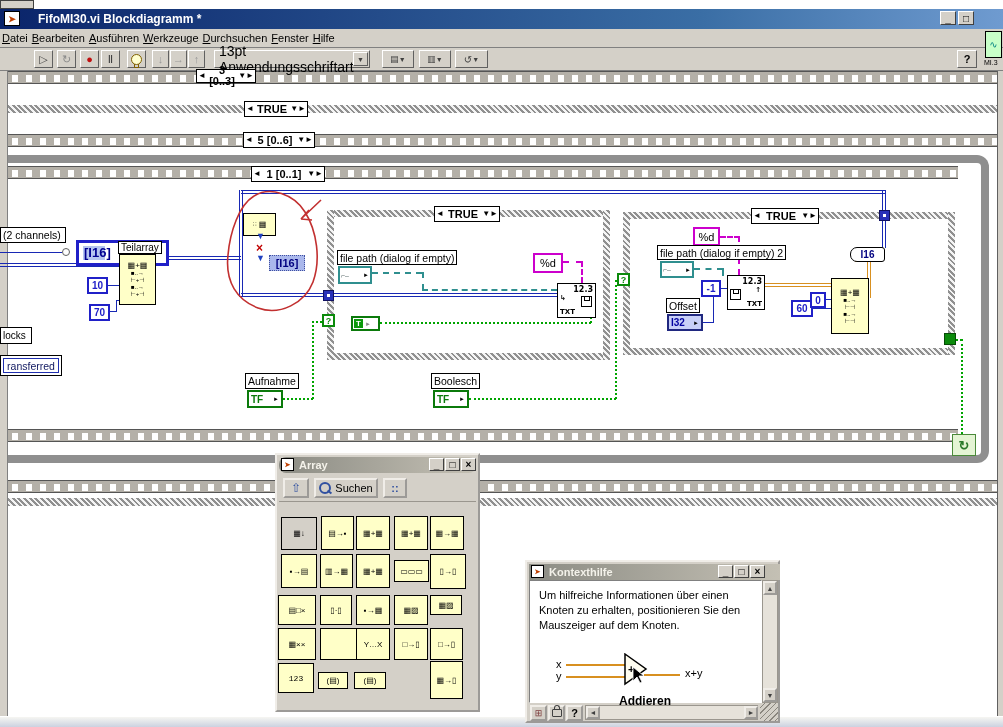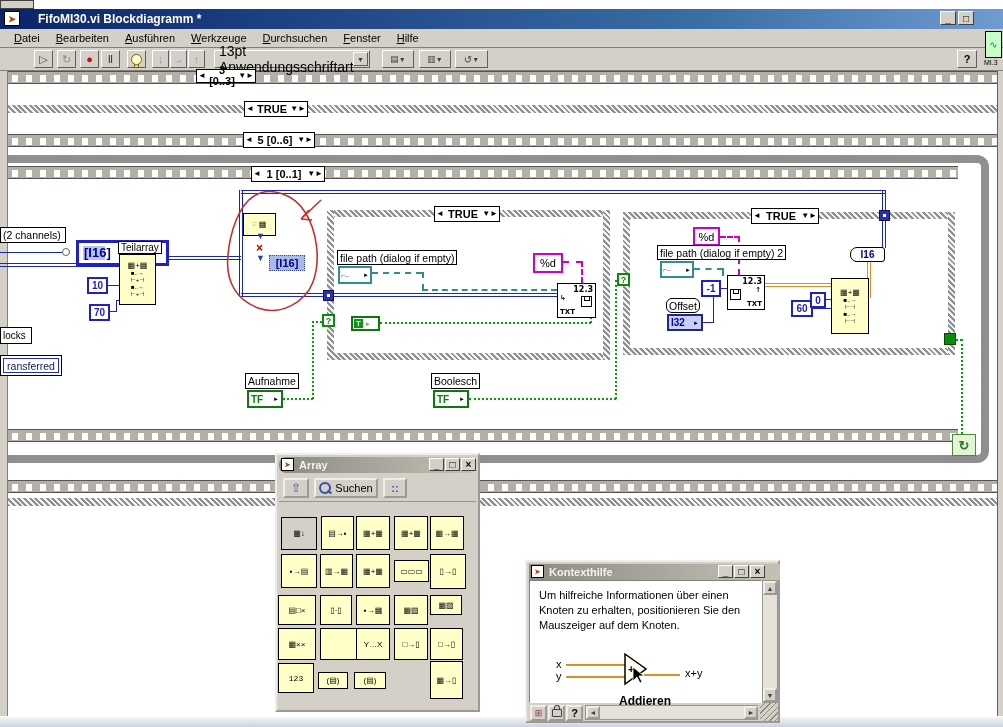--- a/index.html
+++ b/index.html
@@ -6,21 +6,21 @@
   #screen{position:relative;width:1003px;height:727px;background:#fff;overflow:hidden;
           font-family:"Liberation Sans",sans-serif;-webkit-font-smoothing:none;}
   .abs{position:absolute;box-sizing:border-box;}
   
   .titlebar{background:linear-gradient(90deg,#0a246a,#3a6ea5 70%,#6f9bd0);color:#fff;
             font:bold 12px "Liberation Sans",sans-serif;display:flex;align-items:center;z-index:30;}
   .chrome{background:#d4d0c8;z-index:30;}
   .winbtn{background:#d4d0c8;border:1px solid;border-color:#fff #404040 #404040 #fff;
           font:bold 10px "Liberation Sans",sans-serif;display:flex;align-items:center;justify-content:center;color:#000;}
   .menubar{background:#d4d0c8;border-bottom:1px solid #808080;display:flex;align-items:center;z-index:30;}
-  .mi{display:inline-block;font:11px "Liberation Sans",sans-serif;color:#000;padding:2px 2px;margin-left:12px;}
+  .mi{display:inline-block;font:11px "Liberation Sans",sans-serif;color:#000;padding:2px 2px;}
   .mi::first-letter{text-decoration:underline;}
   .tbtn{background:#d4d0c8;border:1px solid;border-color:#fff #606060 #606060 #fff;
         display:flex;align-items:center;justify-content:center;font-size:11px;color:#404040;z-index:31;}
   .lvicon{background:#fff;border:1px solid #000;display:flex;align-items:center;justify-content:center;
           font-size:9px;color:#c04000;}
   
   .film{background:linear-gradient(#b4b0a8 0 3px,rgba(0,0,0,0) 3px 10px,#b4b0a8 10px 13px),
         repeating-linear-gradient(90deg,#b4b0a8 0 4px,#ffffff 4px 10px,#b4b0a8 10px 14px);
         border-top:1px solid #555;border-bottom:1px solid #555;height:13px;z-index:2;}
   .chk{background:repeating-linear-gradient(45deg,#909090 0 2px,#f4f4f4 2px 4px);z-index:3;}
@@ -276,21 +276,21 @@
     <span class="pg">⌐–</span>
       <span class="ar">►</span>
   </div>
   <div class="abs bconst" style="left:701px;top:280px;width:20px;height:17px;">-1</div>
   <div class="abs fileio" style="left:727px;top:275px;width:38px;height:35px;">
     <span class="n">12.3</span>
     <span class="disk" style="left:2px;top:13px;"></span>
     <span class="t" style="right:2px;bottom:1px;">TXT</span>
     <span class="t" style="right:3px;top:10px;">↑</span>
   </div>
-  <div class="abs lbl" style="left:666px;top:298px;height:15px;border-radius:6px;">Offset</div>
+  <div class="abs lbl" style="left:666px;top:298px;height:15px;">Offset</div>
   <div class="abs" style="left:667px;top:314px;width:36px;height:17px;background:#c8d0f8;border:2px solid #202880;z-index:5;display:flex;align-items:center;justify-content:space-between;padding:0 2px;">
     <span style="font:bold 10px 'Liberation Sans',sans-serif;color:#0000a0;">I32</span>
     <span style="font-size:6px;">►</span>
   </div>
   <div class="abs bconst" style="left:791px;top:300px;width:22px;height:17px;">60</div>
   <div class="abs bconst" style="left:810px;top:292px;width:16px;height:16px;">0</div>
   <div class="abs ylw" style="left:831px;top:278px;width:38px;height:56px;">
     <span class="g1">▦+▦</span>
     <span class="g2">■‥→</span>
       <span class="g2">⊢⊣</span>

